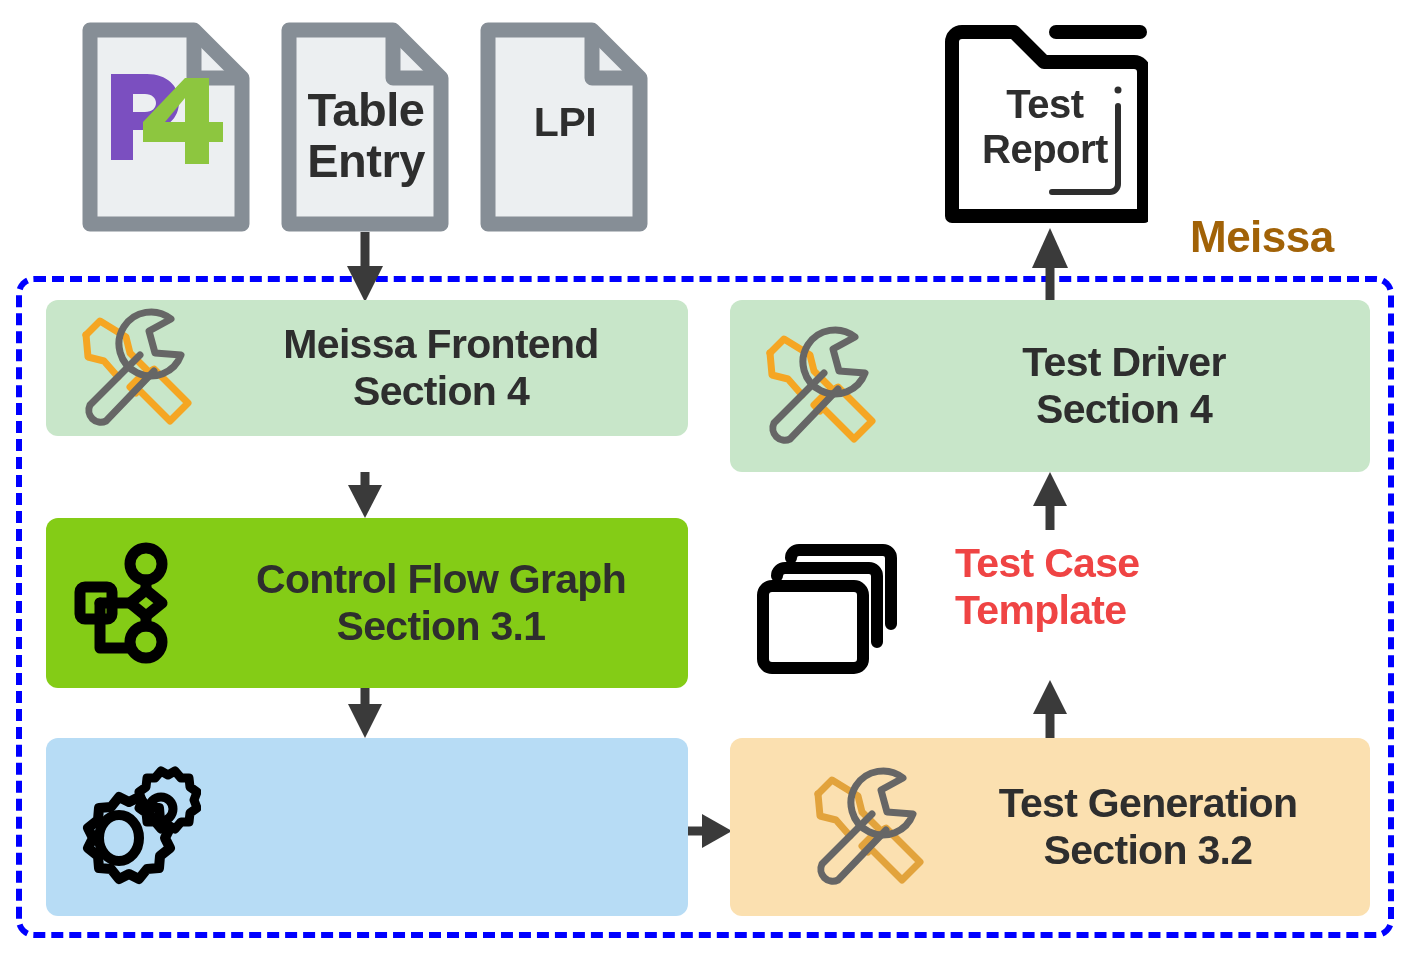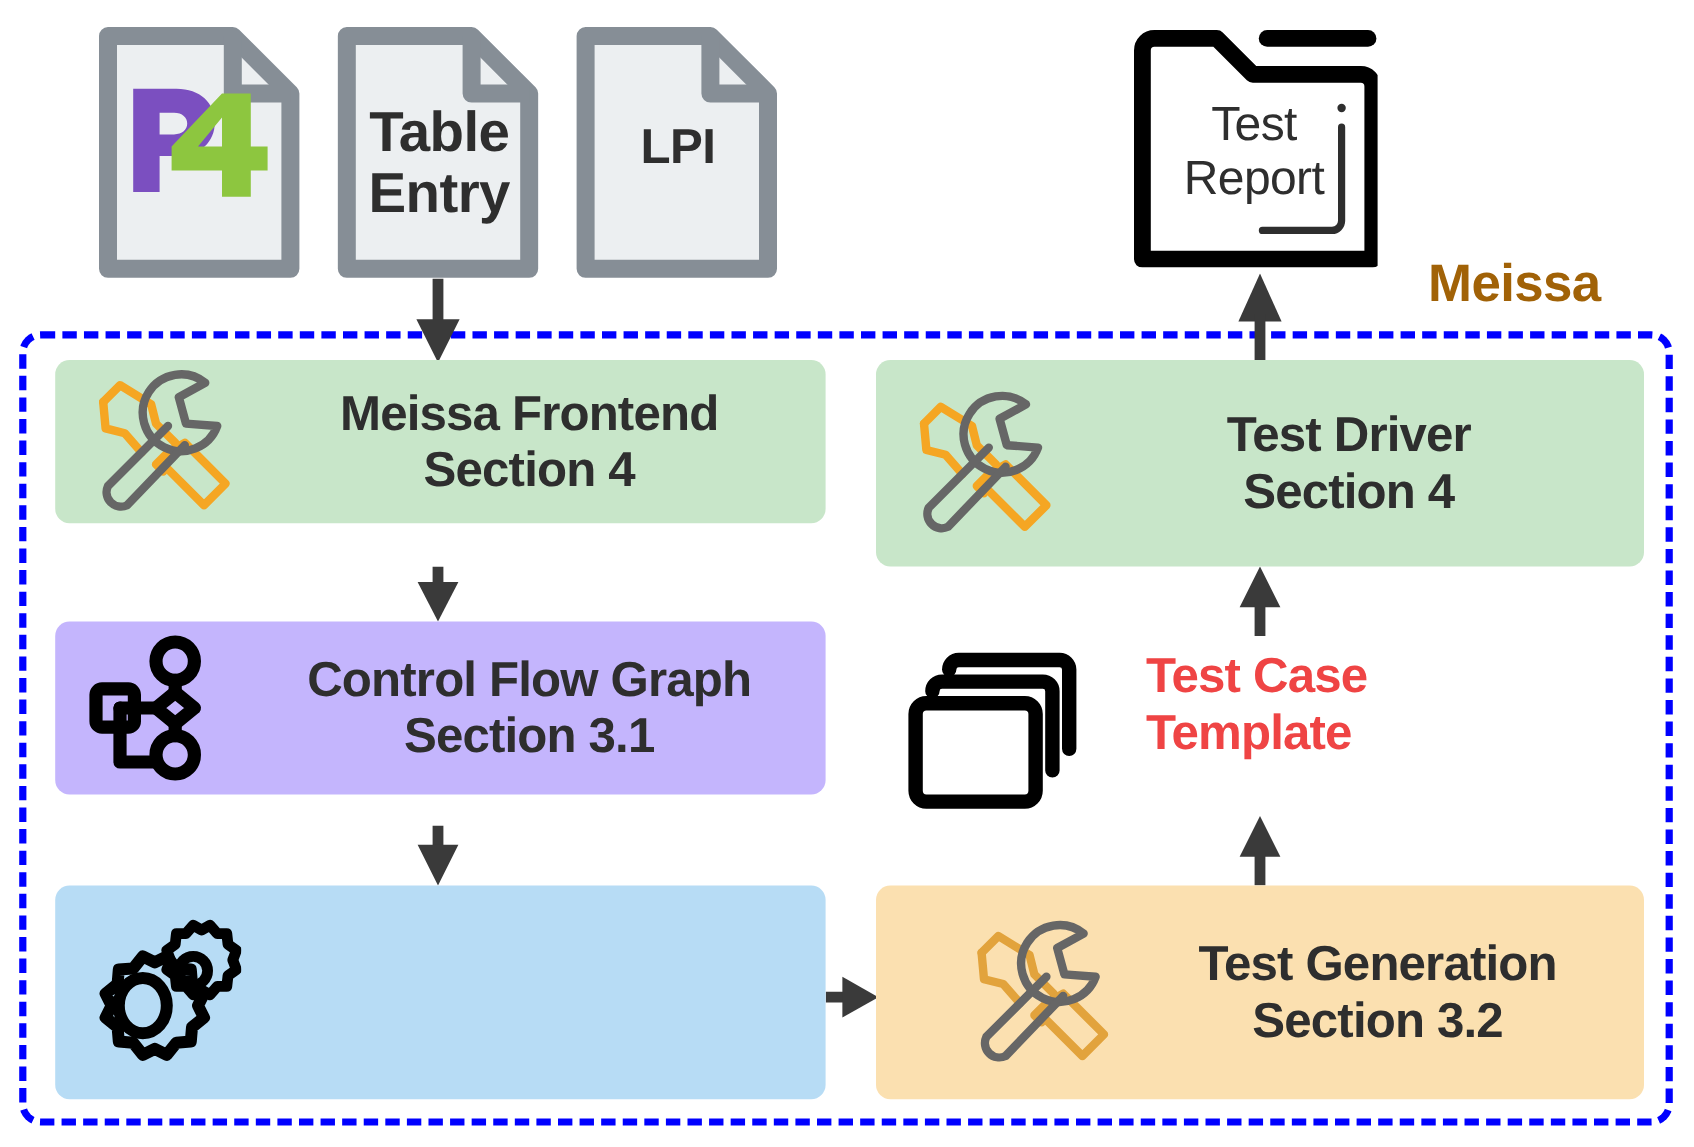--- a/index.html
+++ b/index.html
@@ -44,21 +44,21 @@
     height: 205px;
   }
   .report-icon svg { display: block; width: 100%; height: 100%; }
   .report-label {
     position: absolute;
     left: 955px;
     top: 82px;
     width: 180px;
     text-align: center;
     font-size: 40px;
-    font-weight: normal;
+    font-weight: bold;
     color: #2e2e2e;
     line-height: 1.13;
     letter-spacing: -0.5px;
   }
 
   
   #meissa-box {
     position: absolute;
     left: 16px;
     top: 276px;
@@ -102,21 +102,21 @@
     font-size: 41px;
     font-weight: bold;
     color: #2e2e2e;
     line-height: 1.14;
     letter-spacing: -0.7px;
     padding-right: 10px;
   }
   .stage .stage-text .ln2 { display: block; }
 
   #stage-frontend { left: 46px;  top: 300px; width: 642px; height: 136px; background: #c8e6c9; }
-  #stage-cfg      { left: 46px;  top: 518px; width: 642px; height: 144px; background: #c4b5fd; }
+  #stage-cfg      { left: 46px;  top: 518px; width: 642px; height: 170px; background: #84cc16; }
   #stage-summary  { left: 46px;  top: 738px; width: 642px; height: 178px; background: #b7dcf5; }
   #stage-driver   { left: 730px; top: 300px; width: 640px; height: 172px; background: #c8e6c9; }
   #stage-testgen  { left: 730px; top: 738px; width: 640px; height: 178px; background: #fbe0b0; padding-left: 48px; }
 
   
   #tct-icon {
     position: absolute;
     left: 755px;
     top: 528px;
     width: 165px;

